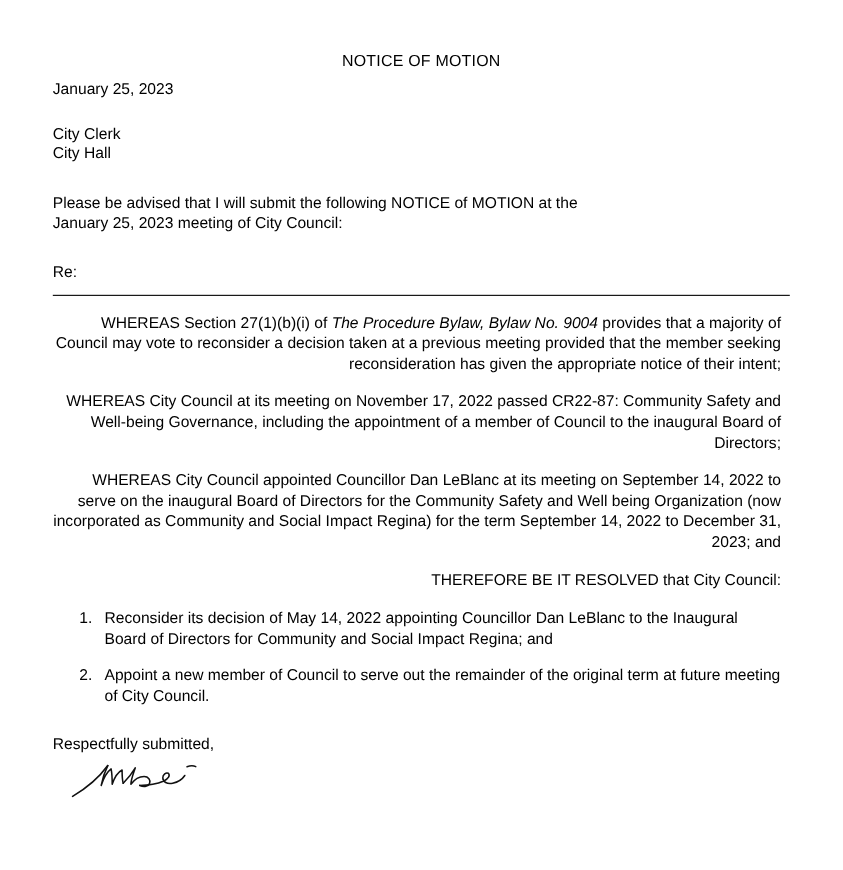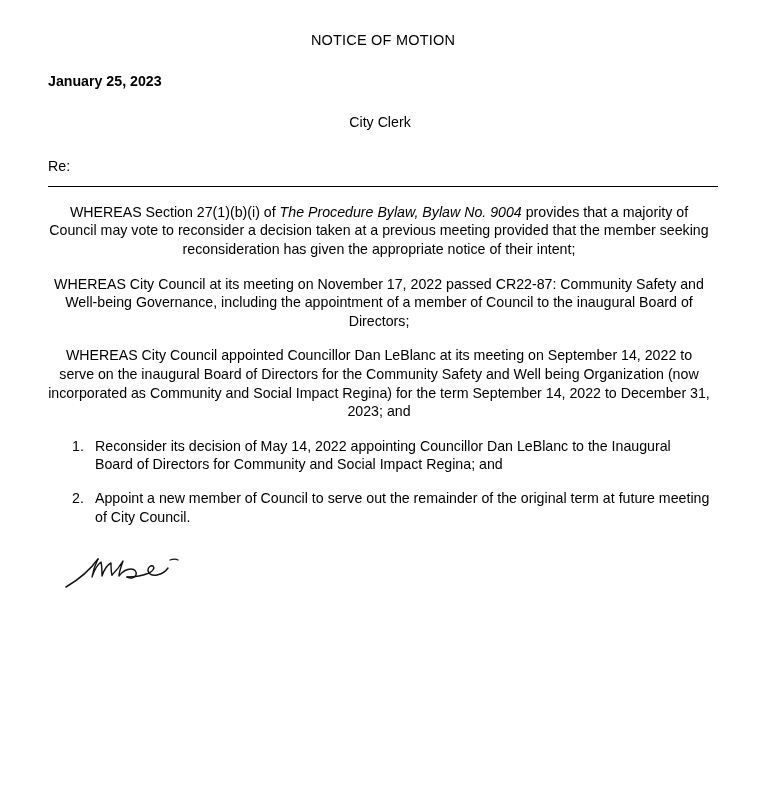--- a/index.html
+++ b/index.html
@@ -21,50 +21,48 @@
     width: 766px;
     height: 791px;
     background: #ffffff;
     box-sizing: border-box;
   }
 
   
   .doc-title {
     position: absolute;
     left: 0;
-    top: 32px;
+    top: 48px;
     width: 766px;
     text-align: center;
     font-size: 14.5px;
     letter-spacing: 0.2px;
     line-height: 1.2;
   }
 
   
   .content {
     position: absolute;
     left: 48px;
     top: 68px;
     width: 664px;
     font-size: 14.2px;
     line-height: 18.6px;
   }
 
   .date-line {
     margin: 0 0 6px 0;
     padding-top: 4px;
-    font-weight: bold;
   }
 
   .address-block {
     margin: 22px 0 0 0;
   }
   .address-block .addr-line {
     margin: 0;
-    text-align: center;
   }
 
   .intro-block {
     margin: 26px 0 0 0;
   }
   .intro-block p {
     margin: 0;
   }
 
   
@@ -93,21 +91,21 @@
     border-top: 1.6px solid #000000;
   }
 
   
   .body-block {
     margin-top: 16px;
   }
   .body-block p.para {
     margin: 16px 0 16px 0;
     max-width: 662px;
-    text-align: center;
+    text-align: right;
   }
   .body-block p.para:last-child {
     margin-bottom: 0;
   }
   .body-block em {
     font-style: italic;
   }
 
   .therefore {
     margin: 0 0 6px 0;
@@ -157,52 +155,59 @@
 <div class="page">
 
   <div class="doc-title">NOTICE OF MOTION</div>
 
   <div class="content">
 
     <p class="date-line">January 25, 2023</p>
 
     <div class="address-block">
       <p class="addr-line">City Clerk</p>
-    </div>
-
+      <p class="addr-line">City Hall</p>
+    </div>
+
+    <div class="intro-block">
+      <p>Please be advised that I will submit the following NOTICE of MOTION at the</p>
+      <p>January 25, 2023 meeting of City Council:</p>
+    </div>
 
     <div class="re-block">
       <div class="re-label">Re:</div>
       <div class="re-text">
       </div>
     </div>
 
     <hr class="divider">
 
     <div class="body-block">
 
       <p class="para"><span>WHEREAS Section 27(1)(b)(i) of </span><em>The Procedure Bylaw, Bylaw No. 9004</em><span> provides that a majority of Council may vote to reconsider a decision taken at a previous meeting provided that the member seeking reconsideration has given the appropriate notice of their intent;</span></p>
 
       <p class="para">WHEREAS City Council at its meeting on November 17, 2022 passed CR22-87:  Community Safety and Well-being Governance, including the appointment of a member of Council to the inaugural Board of Directors;</p>
 
       <p class="para">WHEREAS City Council appointed Councillor Dan LeBlanc at its meeting on September 14, 2022 to serve on the inaugural Board of Directors for the Community Safety and Well being Organization (now incorporated as Community and Social Impact Regina) for the term September 14, 2022 to December 31, 2023; and</p>
 
 
+      <p class="para therefore">THEREFORE BE IT RESOLVED that City Council:</p>
 
       <ol class="resolutions">
         <li>
           <span class="num">1.</span><span>Reconsider its decision of May 14, 2022 appointing Councillor Dan LeBlanc to the Inaugural Board of Directors for Community and Social Impact Regina; and</span>
         </li>
         <li>
           <span class="num">2.</span><span>Appoint a new member of Council to serve out the remainder of the original term at future meeting of City Council.</span>
         </li>
       </ol>
     </div>
 
     <div class="signoff">
+      <p style="margin:0 0 2px 0;">Respectfully submitted,</p>
 
       <div class="sig-area">
         <div class="sig-ink">
           <svg width="130" height="40" viewBox="0 0 130 40" xmlns="http://www.w3.org/2000/svg" aria-hidden="true">
             <g fill="none" stroke="#111111" stroke-linecap="round" stroke-linejoin="round">
               <path d="M2 37 C 14 30, 26 20, 34 9" stroke-width="1.5"></path>
               <path d="M34 9 C 31 15, 29 21, 28 27 C 30 21, 33 15, 37 12 C 38 17, 38 22, 38 26
                        C 40 20, 43 15, 47 13 C 47 18, 47 22, 48 25" stroke-width="1.4"></path>
               <path d="M48 25 C 52 21, 56 16, 59 11 C 57 17, 55 22, 55 26
                        C 58 22, 62 19, 67 19 C 71 19, 73 22, 72 25

